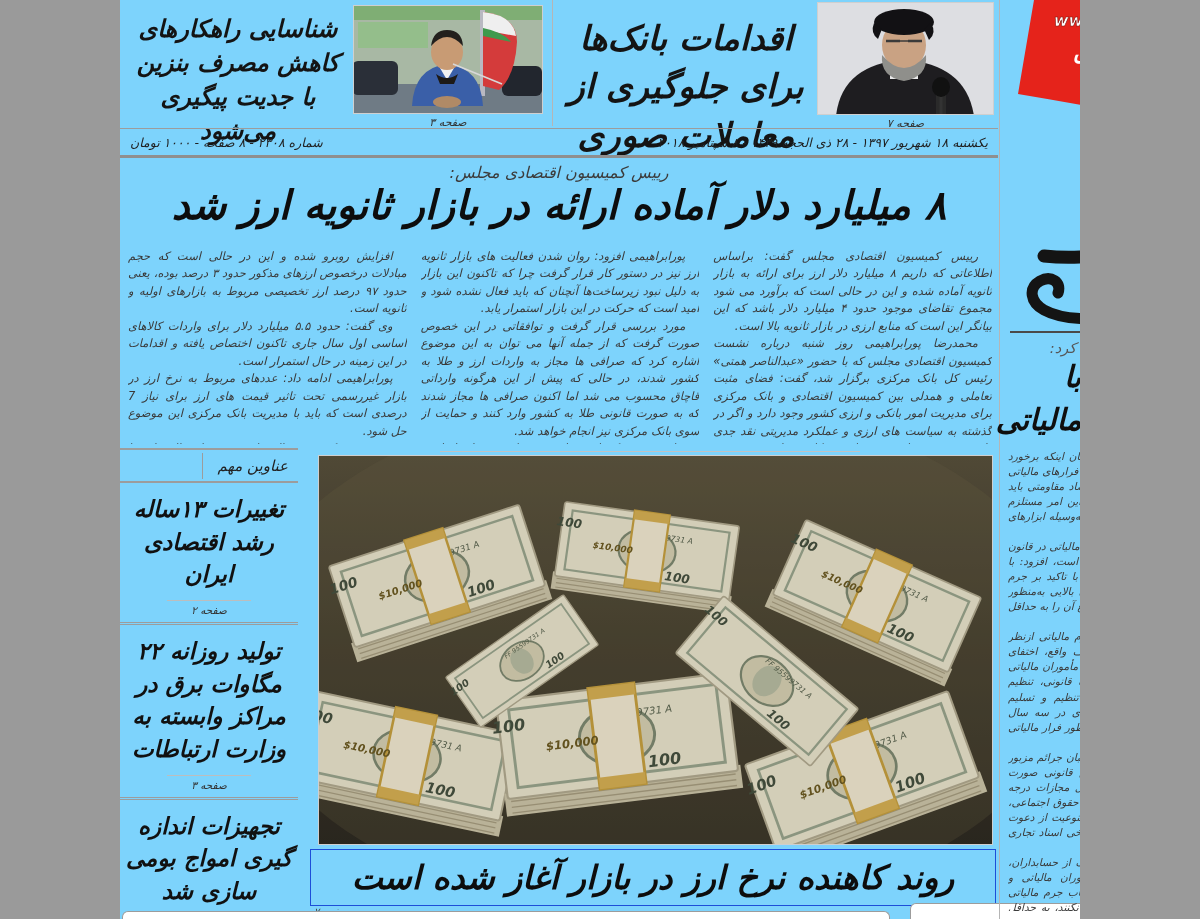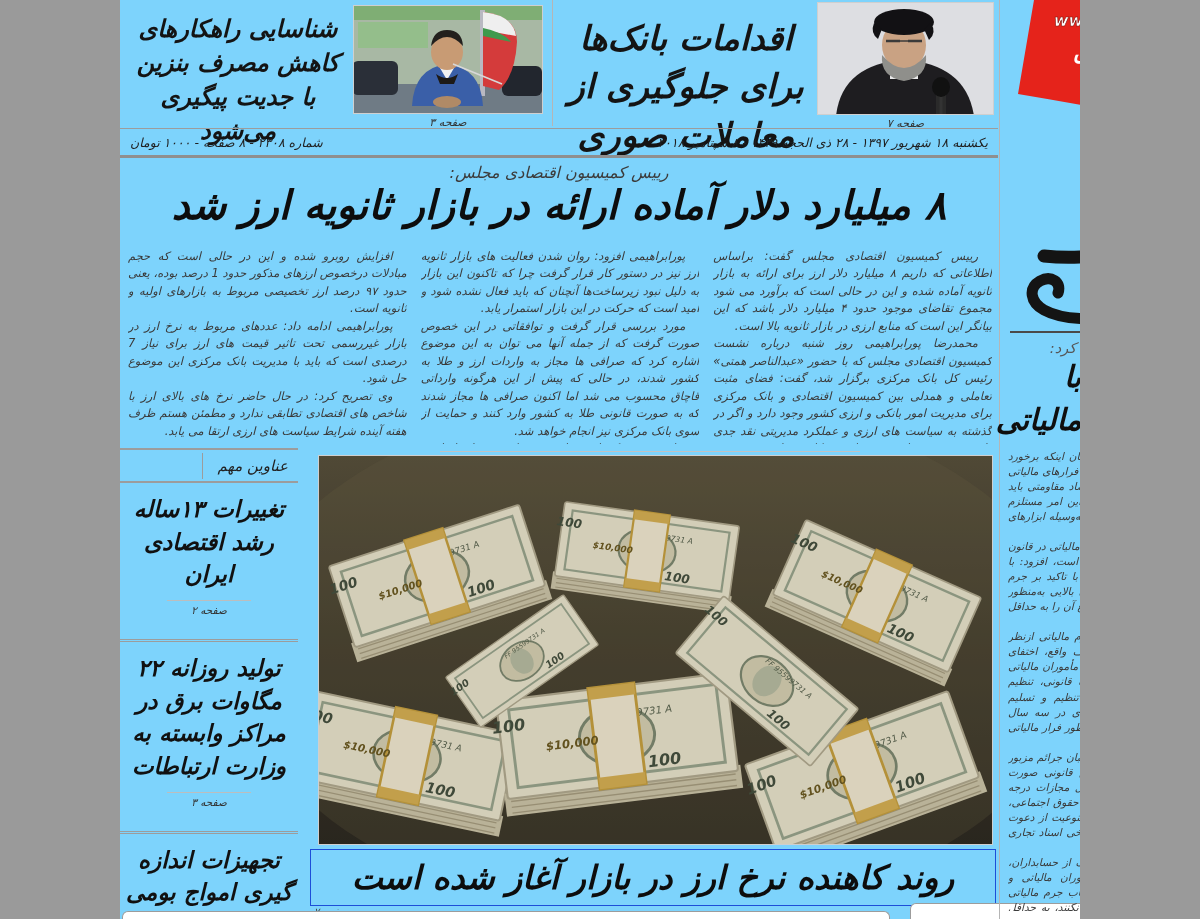--- a/index.html
+++ b/index.html
@@ -39,21 +39,21 @@
     font-size:11.5px; line-height:1.52; color:#3a3a3a;
     text-align:justify; text-indent:14px; margin:0;
   }
   
   #sidebar { left:0; top:448px; width:178px; height:471px; border-top:2px solid #9c9c9c; overflow:hidden; }
   #sidebar-header {
     height:33px; border-bottom:2px solid #9c9c9c; display:flex; align-items:center;
     padding-right:10px; font-size:15px; color:#222;padding-left:6px;
   }
   #sidebar-header::after { content:""; margin-right:14px; width:1px; height:26px; background:#9c9c9c; }
-  .side-item { padding:10px 4px 23px; border-bottom:3px double #9c9c9c; }
+  .side-item { padding:10px 4px 6px; border-bottom:3px double #9c9c9c; }
   .side-item:last-child { border-bottom:none; }
   .side-title { font-weight:bold; font-size:23px; line-height:1.42; text-align:center; color:#111; letter-spacing:-0.5px; }
   .side-rule { width:84px; height:1px; background:#bdbdbd; margin:9px auto 3px; }
   .side-page { font-size:10.5px; text-align:center; color:#333; }
   
   #photo-box { left:188px; top:448px; width:692px; height:466px; border-right:1px solid #b5b5b5; }
   #photo-topline { left:320px; top:451px; width:420px; height:1px; background:#c2c2c2; }
   #money-photo { left:198px; top:455px; width:675px; height:390px; }
   #photo-headline-box {
     left:190px; top:849px; width:686px; height:57px; border:1px solid #1d4ed8;
@@ -143,21 +143,22 @@
       <p>رییس کمیسیون اقتصادی مجلس گفت: براساس اطلاعاتی که داریم ۸ میلیارد دلار ارز برای ارائه به بازار ثانویه آماده شده و این در حالی است که برآورد می شود مجموع تقاضای موجود حدود ۴ میلیارد دلار باشد که این بیانگر این است که منابع ارزی در بازار ثانویه بالا است.</p>
       <p>محمدرضا پورابراهیمی روز شنبه درباره نشست کمیسیون اقتصادی مجلس که با حضور «عبدالناصر همتی» رئیس کل بانک مرکزی برگزار شد، گفت: فضای مثبت تعاملی و همدلی بین کمیسیون اقتصادی و بانک مرکزی برای مدیریت امور بانکی و ارزی کشور وجود دارد و اگر در گذشته به سیاست های ارزی و عملکرد مدیریتی نقد جدی وارد می شد، امروز فضای همکاری ها بیشتر روی راهکارهای اجرایی برای رفع مشکلات است.</p>
 
     </div>
     <div class="col">
       <p>پورابراهیمی افزود: روان شدن فعالیت های بازار ثانویه ارز نیز در دستور کار قرار گرفت چرا که تاکنون این بازار به دلیل نبود زیرساخت‌ها آنچنان که باید فعال نشده شود و امید است که حرکت در این بازار استمرار یابد.</p>
       <p>مورد بررسی قرار گرفت و توافقاتی در این خصوص صورت گرفت که از جمله آنها می توان به این موضوع اشاره کرد که صرافی ها مجاز به واردات ارز و طلا به کشور شدند، در حالی که پیش از این هرگونه وارداتی قاچاق محسوب می شد اما اکنون صرافی ها مجاز شدند که به صورت قانونی طلا به کشور وارد کنند و حمایت از سوی بانک مرکزی نیز انجام خواهد شد.</p>
       <p>نماینده مردم کرمان و راور در مجلس شورای اسلامی ادامه داد: در ارتباط با تخصیص ارز مسافری، دانشجویی و بیماران متاسفانه به دلیل تاخیر بانک مرکزی در مداخله و مدیریت بازار، هفته گذشته بازار با روند</p>
     </div>
     <div class="col">
-      <p>افزایش روبرو شده و این در حالی است که حجم مبادلات درخصوص ارزهای مذکور حدود 1 درصد بوده، یعنی حدود ۹۷ درصد ارز تخصیصی مربوط به بازارهای اولیه و ثانویه است.</p>
+      <p>افزایش روبرو شده و این در حالی است که حجم مبادلات درخصوص ارزهای مذکور حدود ۳ درصد بوده، یعنی حدود ۹۷ درصد ارز تخصیصی مربوط به بازارهای اولیه و ثانویه است.</p>
+      <p>وی گفت: حدود ۵.۵ میلیارد دلار برای واردات کالاهای اساسی اول سال جاری تاکنون اختصاص یافته و اقدامات در این زمینه در حال استمرار است.</p>
       <p>پورابراهیمی ادامه داد: عددهای مربوط به نرخ ارز در بازار غیررسمی تحت تاثیر قیمت های ارز برای نیاز 7 درصدی است که باید با مدیریت بانک مرکزی این موضوع حل شود.</p>
       <p>وی تصریح کرد: در حال حاضر نرخ های بالای ارز با شاخص های اقتصادی تطابقی ندارد و مطمئن هستم ظرف هفته آینده شرایط سیاست های ارزی ارتقا می یابد.</p>
     </div>
   </div>
 
   <div class="abs" id="sidebar">
     <div id="sidebar-header">
       <span>عناوین مهم</span>
     </div>
     <div class="side-item">

